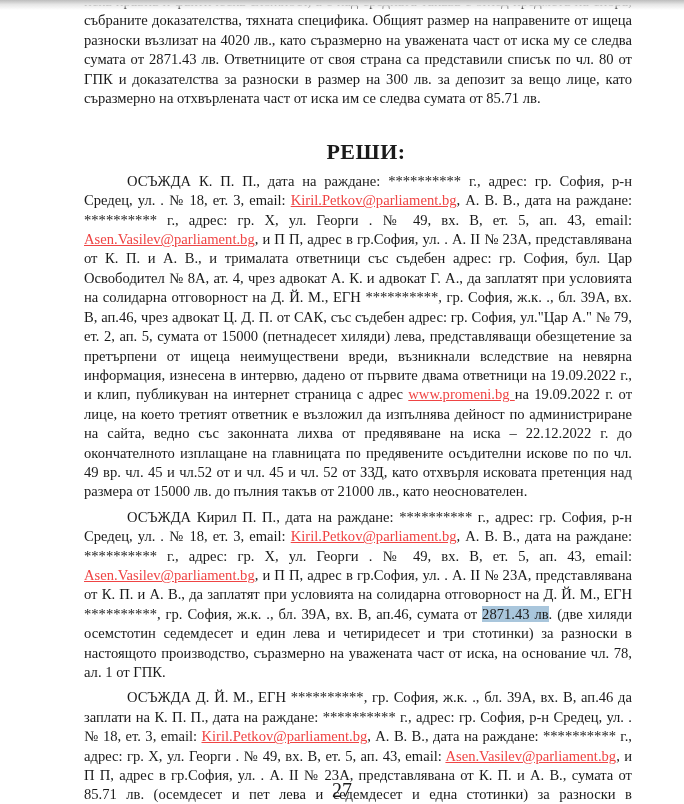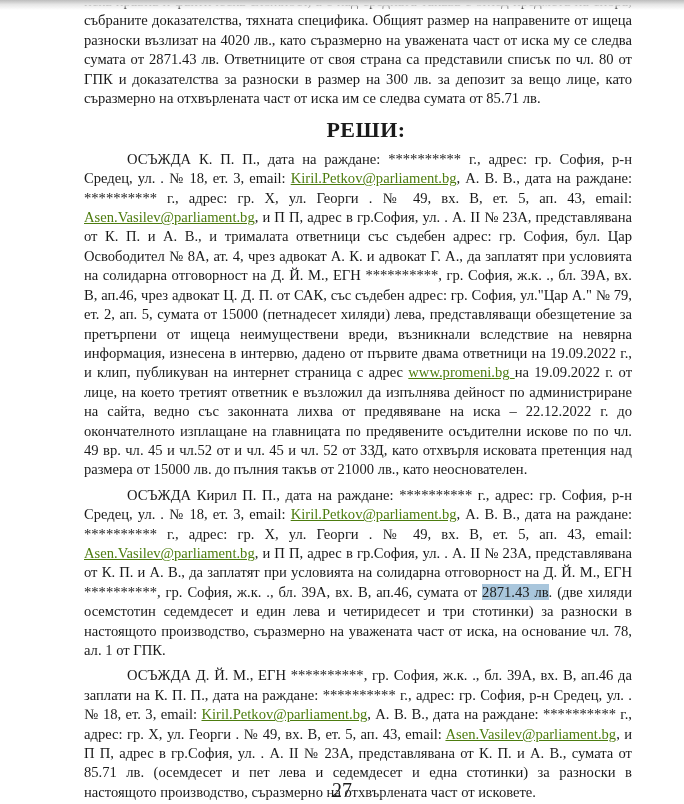--- a/index.html
+++ b/index.html
@@ -17,24 +17,24 @@
   }
   .page {
     position: absolute; left: 84px; top: -8px; width: 548px;
     font-size: 14.6px; line-height: 19.4px;
   }
   p { margin: 0; text-align: justify; }
   .indent { text-indent: 43px; }
   .gap { margin-top: 6px; }
   .heading {
     text-align: center; font-weight: bold; font-size: 22px;
-    margin: 12px 0 10px 0; letter-spacing: 0.5px; padding-left: 16px;
+    margin: 34px 0 10px 0; letter-spacing: 0.5px; padding-left: 16px;
   }
   b { font-weight: normal; }
-  a.link { color: #4d7c0f; text-decoration: underline; }
+  a.link { color: #ef4444; text-decoration: underline; }
   .hl { background: #a9c6dc; margin-top: 48px; }
   .page-number {
     position: absolute; left: 0; width: 684px; top: 779px;
     text-align: center; font-size: 20px;
   }
 </style>
 </head>
 <body>
 
 <div class="top-shade"></div>

